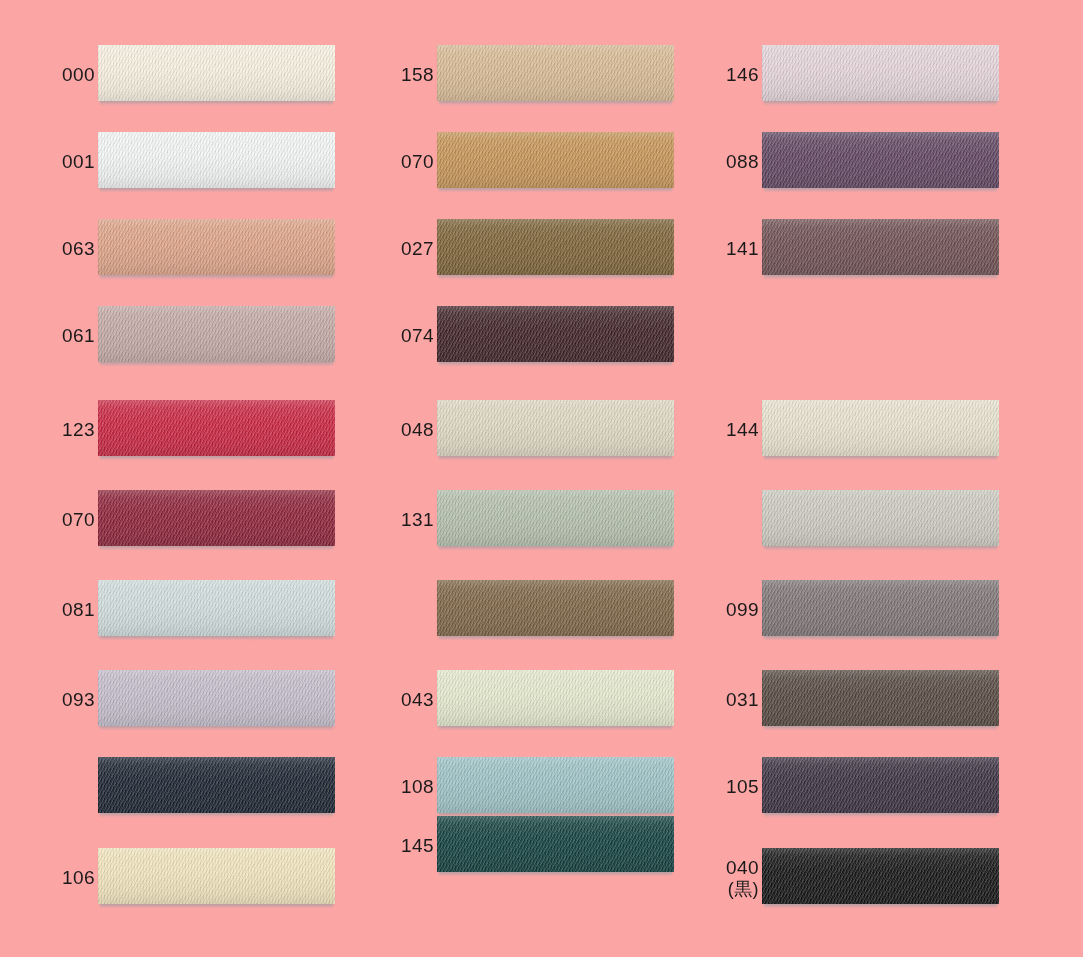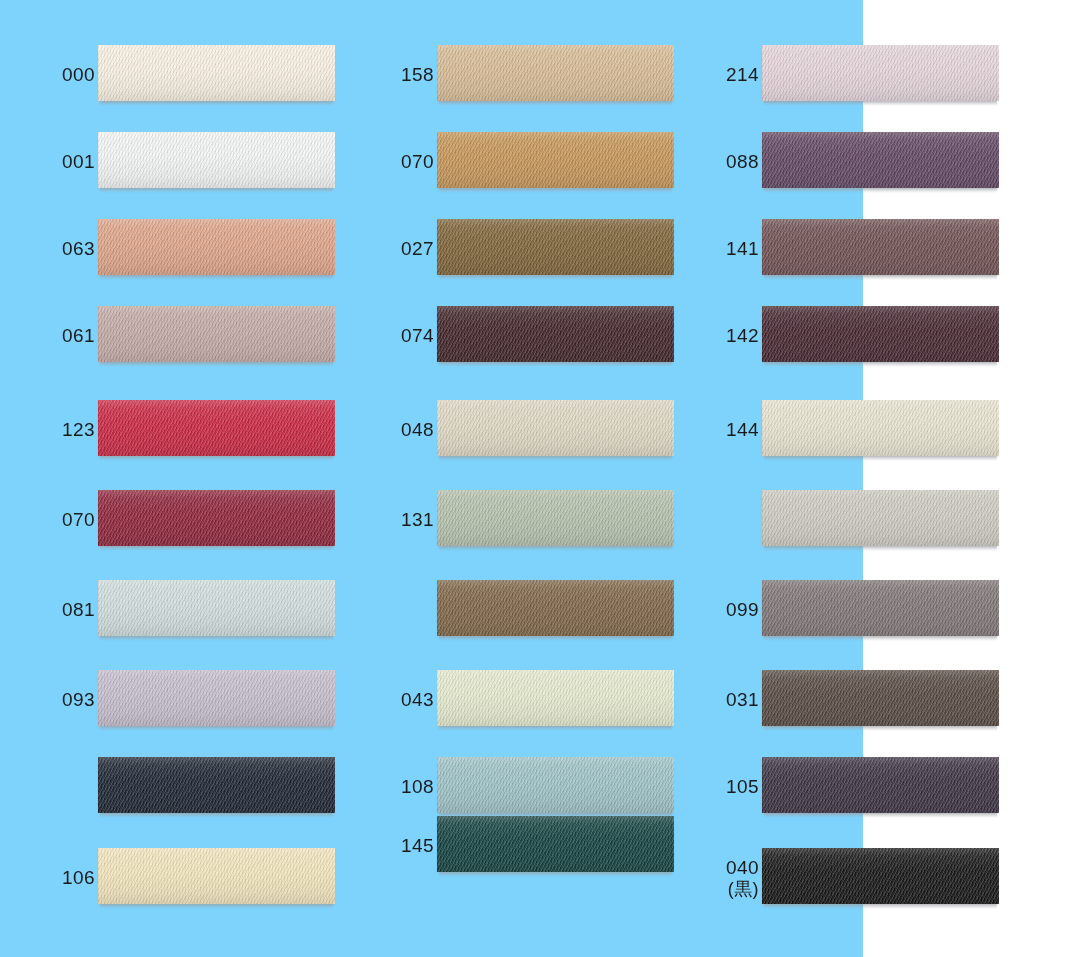--- a/index.html
+++ b/index.html
@@ -11,23 +11,23 @@
   body {
     width: 1083px;
     height: 957px;
     font-family: "Liberation Sans", sans-serif;
     color: #111111;
     overflow: hidden;
   }
 
   .chart {
     position: relative;
-    width: 863px;
+    width: 1083px;
     height: 957px;
-    background: #7dd3fc;
+    background: #fca5a5;
   }
 
   .column {
     position: absolute;
     top: 0;
     width: 335px;
     height: 957px;
   }
   .col-1 { left: 0px; }
   .col-2 { left: 339px; }
@@ -306,21 +306,21 @@
         </div>
         <div class="ribbon-wrap">
           <div class="ribbon" style="background-color: rgb(18, 64, 62);"></div>
           <div class="ribbon-shadow"></div>
         </div>
       </div>
     </div>
   <div class="column col-3">
       <div class="swatch-row" style="top: 45px;">
         <div class="swatch-label">
-          <span>214</span>
+          <span>146</span>
         </div>
         <div class="ribbon-wrap">
           <div class="ribbon" style="background-color: rgb(227, 211, 217);"></div>
           <div class="ribbon-shadow"></div>
         </div>
       </div>
       <div class="swatch-row" style="top: 132px;">
         <div class="swatch-label">
           <span>088</span>
         </div>
@@ -328,29 +328,20 @@
           <div class="ribbon" style="background-color: rgb(95, 69, 96);"></div>
           <div class="ribbon-shadow"></div>
         </div>
       </div>
       <div class="swatch-row" style="top: 219px;">
         <div class="swatch-label">
           <span>141</span>
         </div>
         <div class="ribbon-wrap">
           <div class="ribbon" style="background-color: rgb(110, 79, 81);"></div>
-          <div class="ribbon-shadow"></div>
-        </div>
-      </div>
-      <div class="swatch-row" style="top: 306px;">
-        <div class="swatch-label">
-          <span>142</span>
-        </div>
-        <div class="ribbon-wrap">
-          <div class="ribbon" style="background-color: rgb(69, 38, 47);"></div>
           <div class="ribbon-shadow"></div>
         </div>
       </div>
       <div class="swatch-row" style="top: 400px;">
         <div class="swatch-label">
           <span>144</span>
         </div>
         <div class="ribbon-wrap">
           <div class="ribbon" style="background-color: rgb(230, 225, 206);"></div>
           <div class="ribbon-shadow"></div>

